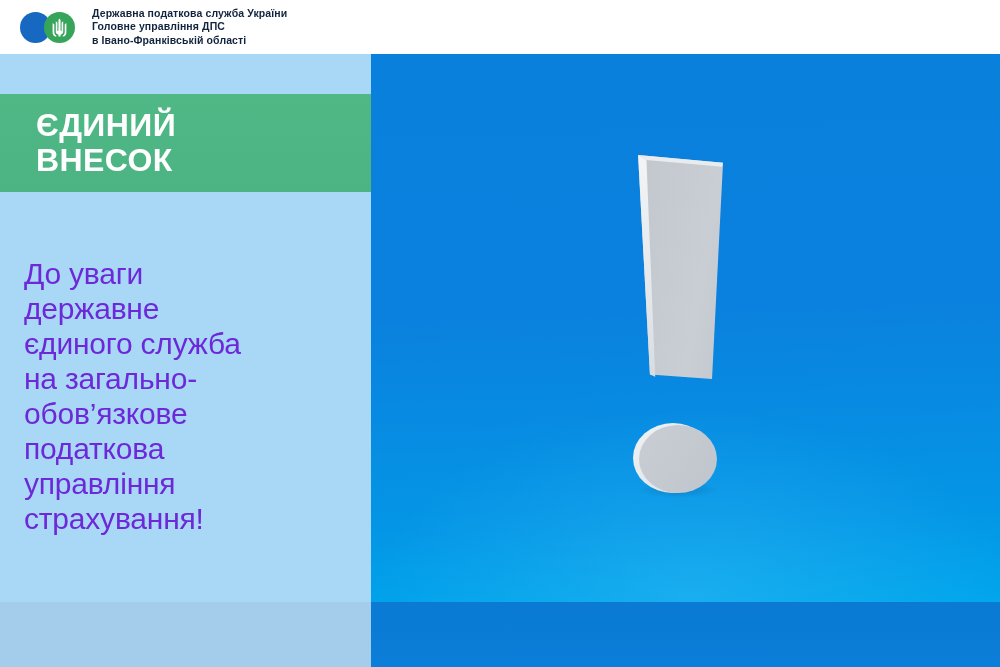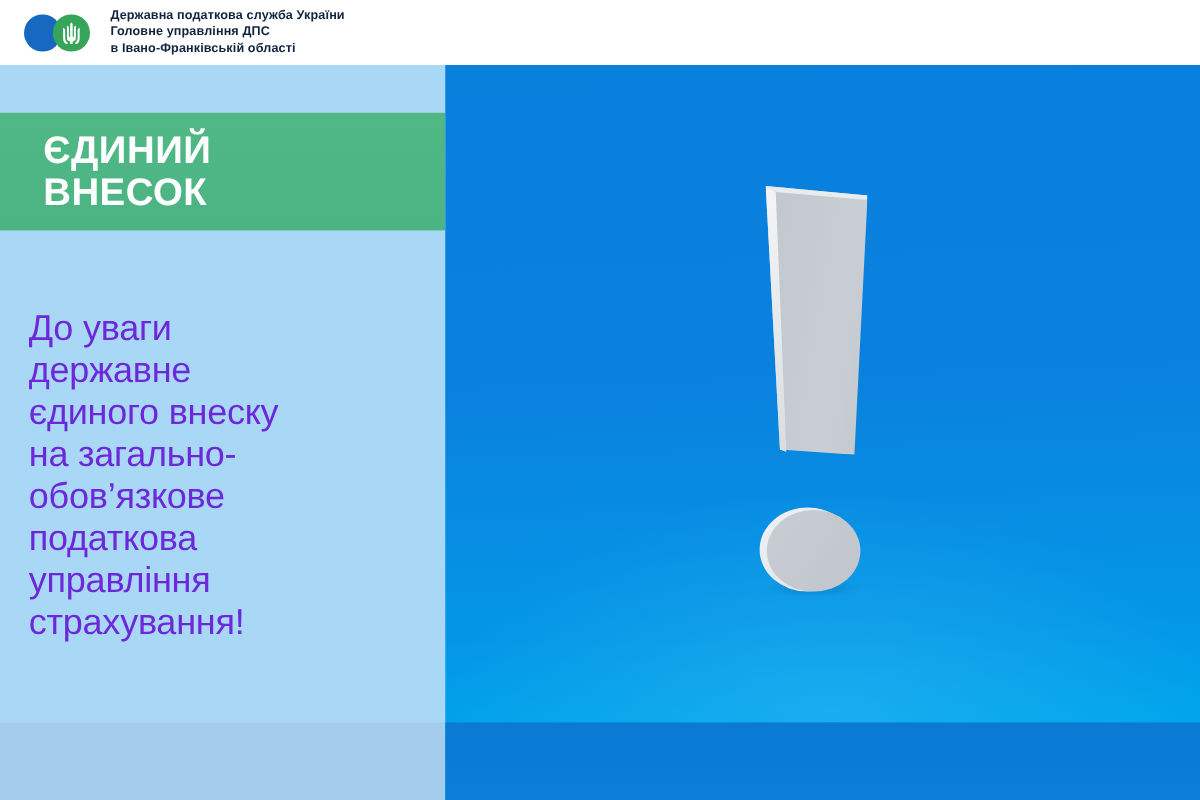--- a/index.html
+++ b/index.html
@@ -234,21 +234,21 @@
     <div class="left-floor"></div>
 
     <div class="green-banner">
       <div class="bl">ЄДИНИЙ</div>
       <div class="bl">ВНЕСОК</div>
     </div>
 
     <div class="body-text">
       <div>До уваги</div>
       <div>державне</div>
-      <div>єдиного внеску</div>
+      <div>єдиного служба</div>
       <div>на загально-</div>
       <div>обов’язкове</div>
       <div>податкова</div>
       <div>управління</div>
       <div>страхування!</div>
     </div>
   </div>
 
   <div class="right-panel">
     <div class="right-glow"></div>

